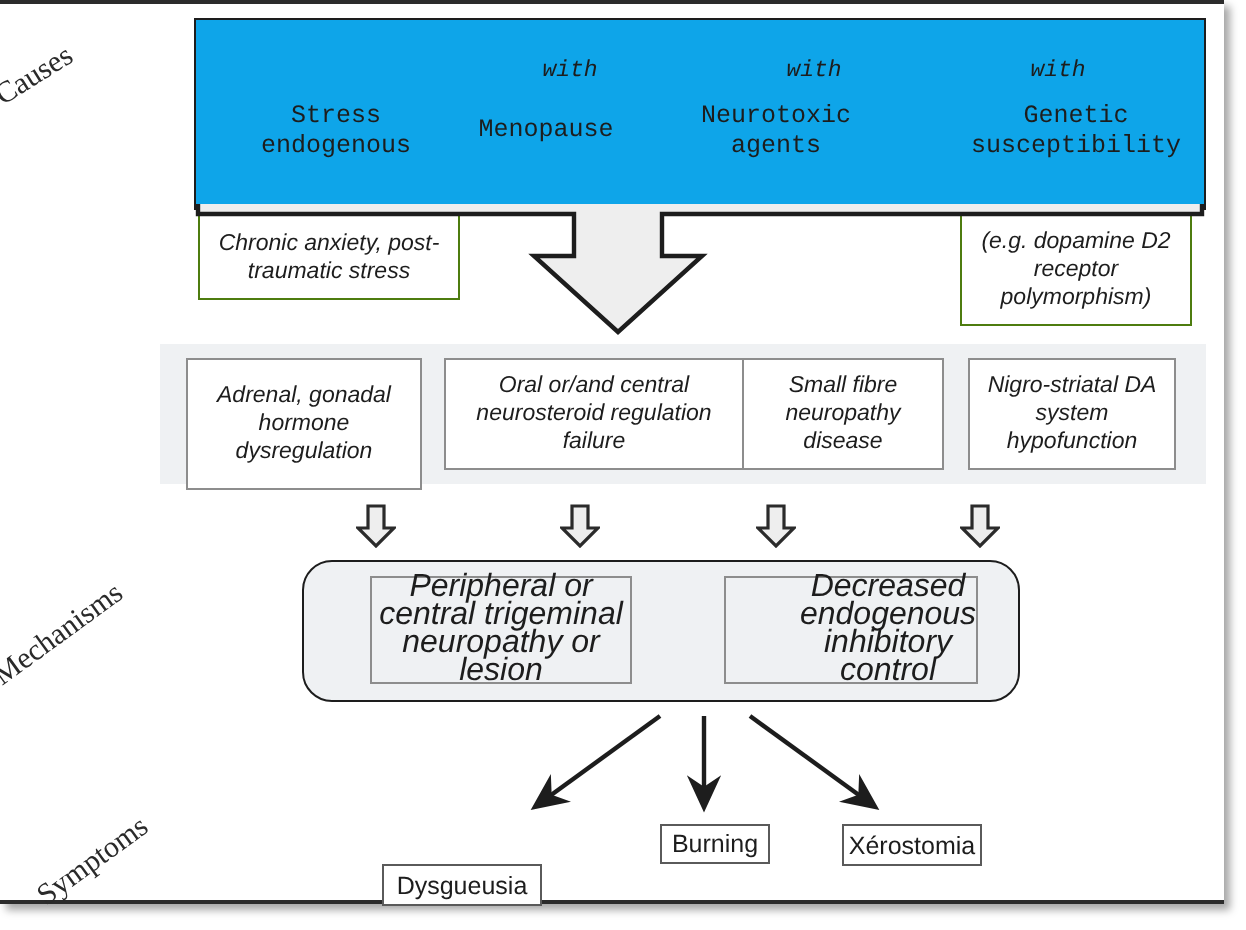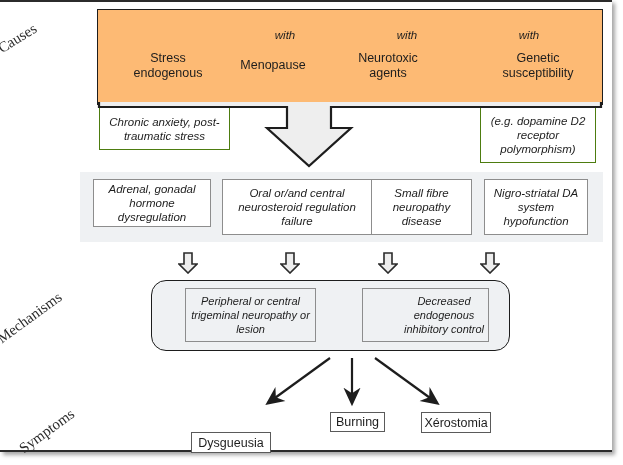--- a/index.html
+++ b/index.html
@@ -49,23 +49,24 @@
   #label-mech     { left: 4px;  top: 330px; transform: rotate(-36deg); }
   #label-symptoms { left: 26px; top: 440px; transform: rotate(-36deg); }
 
   
   #causes-panel {
     position: absolute;
     left: 97px;
     top: 9px;
     width: 506px;
     height: 96px;
-    background: #fdba74;
+    background: #0ea5e9;
     border: 1.6px solid #1d1d1d;
     box-sizing: border-box;
+    font-family: Liberation Mono, monospace;
   }
   .with-word {
     position: absolute;
     top: 19px;
     font-style: italic;
     font-size: 11.5px;
     color: #1d1d1d;
     text-align: center;
     width: 60px;
     margin-left: -30px;
@@ -126,21 +127,21 @@
     font-style: italic;
     font-size: 11.5px;
     line-height: 14px;
     color: #1d1d1d;
     text-align: center;
     display: flex;
     align-items: center;
     justify-content: center;
     padding: 2px 3px;
   }
-  #mech-0 { left: 93px;  top: 179px; width: 118px; height: 48px; }
+  #mech-0 { left: 93px;  top: 179px; width: 118px; height: 66px; }
   #mech-1 { left: 222px; top: 179px; width: 150px; height: 56px; }
   #mech-2 { left: 371px; top: 179px; width: 101px; height: 56px; }
   #mech-3 { left: 484px; top: 179px; width: 104px; height: 56px; }
 
   
   .block-arrow { position: absolute; top: 252px; width: 20px; height: 22px; }
   #ba-0 { left: 178px; }
   #ba-1 { left: 280px; }
   #ba-2 { left: 378px; }
   #ba-3 { left: 480px; }
@@ -156,21 +157,21 @@
     border: 1.8px solid #1d1d1d;
     border-radius: 15px;
     box-sizing: border-box;
   }
   .central-inner {
     position: absolute;
     background: #eff1f3;
     border: 1px solid #8d8d8d;
     box-sizing: border-box;
     font-style: italic;
-    font-size: 11px;
+    font-size: 16px;
     line-height: 14px;
     color: #1d1d1d;
     text-align: center;
     display: flex;
     align-items: center;
     justify-content: center;
     padding: 2px 3px;
   }
   #central-0 { left: 185px; top: 288px; width: 131px; height: 54px; }
   #central-1 { left: 362px; top: 288px; width: 127px; height: 54px; padding-left: 40px; }

